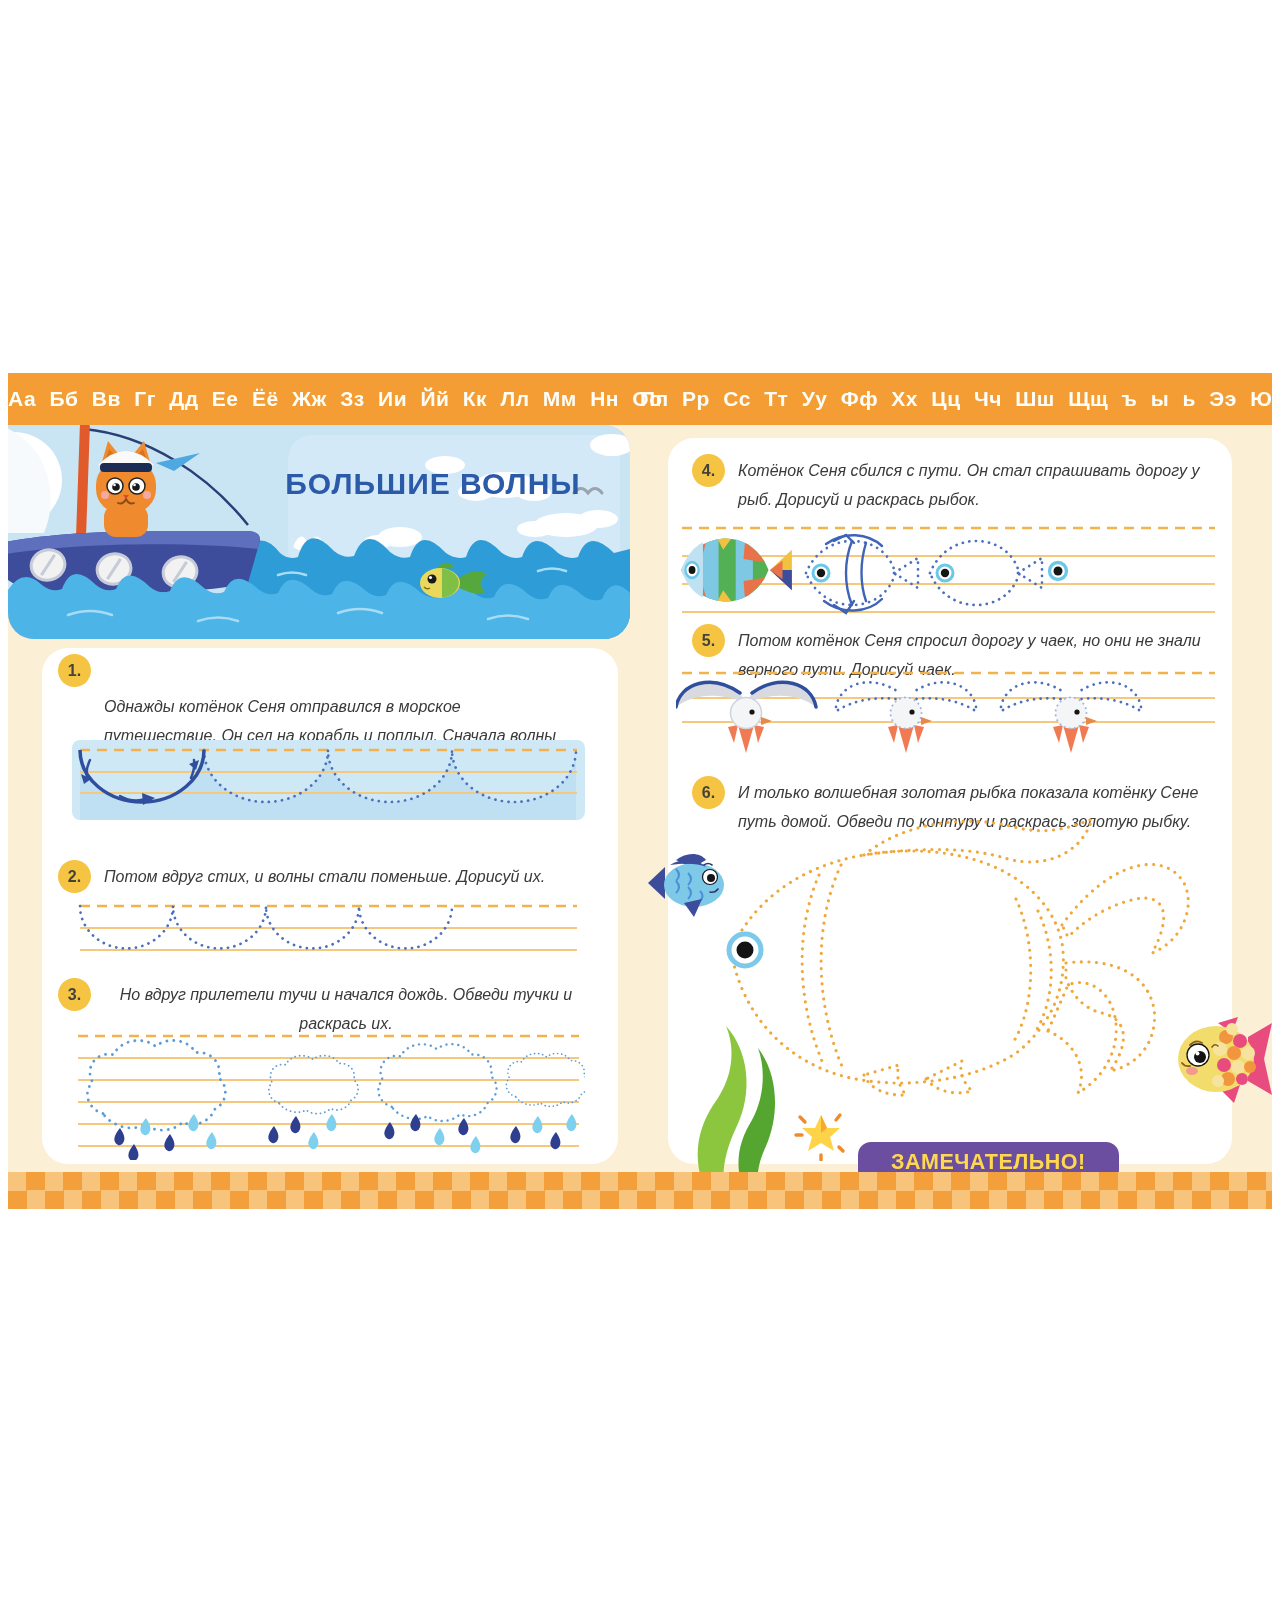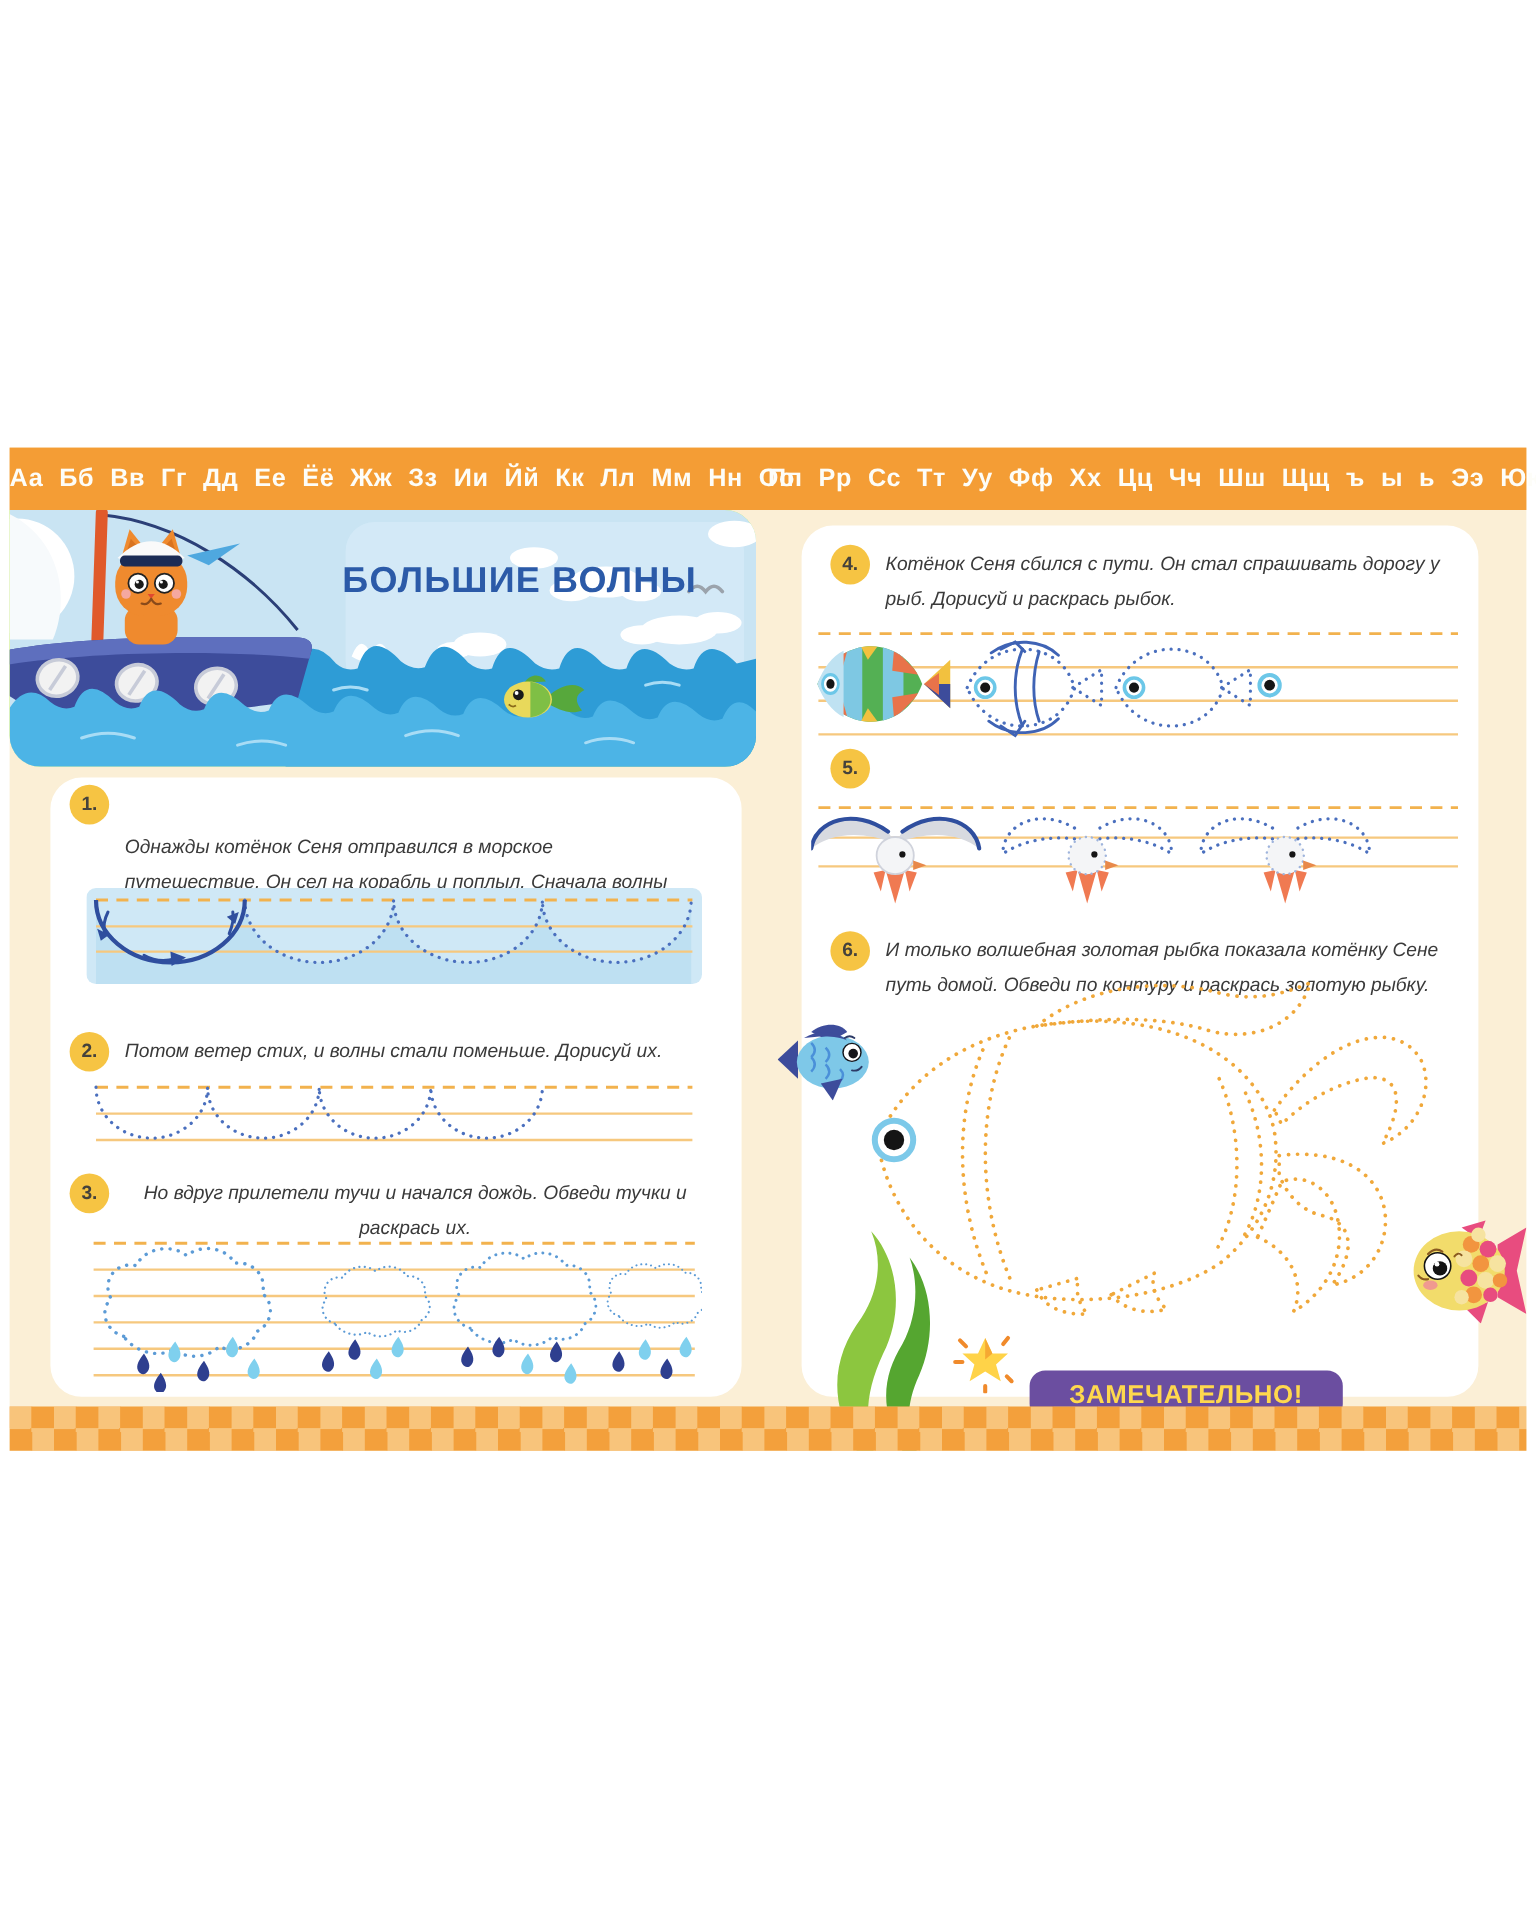--- a/index.html
+++ b/index.html
@@ -3,21 +3,21 @@
 <meta charset="utf-8">
 <style>
   html,body{margin:0;padding:0;background:#ffffff;font-family:"Liberation Sans",sans-serif;}
   .canvas{position:relative;width:1280px;height:1600px;background:#ffffff;overflow:hidden;}
   .spread{position:absolute;left:8px;top:373px;width:1264px;height:836px;background:#FBEFD6;}
   
   .alpha-bar{position:absolute;left:0;top:0;width:100%;height:52px;background:#F49D35;display:flex;}
   .alpha-half{width:50%;height:52px;line-height:52px;text-align:center;color:#FDFDF8;
     font-weight:bold;font-size:21px;letter-spacing:0.5px;word-spacing:7px;white-space:nowrap;}
   
-  .illus{position:absolute;left:0;top:52px;width:622px;height:214px;border-radius:0 26px 26px 26px;overflow:hidden;background:#bef264;}
+  .illus{position:absolute;left:0;top:52px;width:622px;height:214px;border-radius:0 26px 26px 26px;overflow:hidden;background:#f0abfc;}
   .illus-title{position:absolute;left:255px;top:42px;width:340px;text-align:center;
     color:#2B5AA8;font-weight:bold;font-size:30px;letter-spacing:1px;}
   
   .panel{position:absolute;background:#ffffff;border-radius:26px;}
   .panel-left{left:34px;top:275px;width:576px;height:516px;}
   .panel-right{left:660px;top:65px;width:564px;height:726px;}
   
   .task{position:absolute;display:flex;gap:13px;align-items:flex-start;}
   .badge{flex:0 0 auto;width:33px;height:33px;border-radius:50%;background:#F6C443;
     display:flex;align-items:center;justify-content:center;font-weight:bold;font-size:16px;color:#45423c;}
@@ -158,21 +158,21 @@
         <polygon points="9,34 19,39 12,44" stroke="none"></polygon>
         <path d="M119,38 C122,31 123,26 122,20" stroke-width="2.5" fill="none" stroke-linecap="round"></path>
         <polygon points="117,24 127,20 124,30" stroke="none"></polygon>
         <path d="M48,56 Q60,63 74,59" stroke-width="2.5" fill="none" stroke-linecap="round"></path>
         <polygon points="70,53 83,58 71,65" stroke="none"></polygon>
       </g>
     </svg>
 
     <div class="task" style="left:16px;top:212px;width:515px;">
       <div class="badge">2.</div>
-      <div class="task-text" style="width:478px;">Потом ветер стих, и волны стали поменьше. Дорисуй их.</div>
+      <div class="task-text" style="width:478px;">Потом вдруг стих, и волны стали поменьше. Дорисуй их.</div>
     </div>
 
     <svg class="abs" style="left:30px;top:250px;" width="513" height="58" viewBox="0 0 513 58">
       <line x1="8" y1="8" x2="505" y2="8" class="gdash"></line>
       <line x1="8" y1="30" x2="505" y2="30" class="gline"></line>
       <line x1="8" y1="52" x2="505" y2="52" class="gline"></line>
       <path d="M8,8 A46,42 0 0 0 101,8 A46,42 0 0 0 194,8 A46,42 0 0 0 287,8 A46,42 0 0 0 380,8" class="dotb"></path>
     </svg>
 
     <div class="task" style="left:16px;top:330px;width:530px;">
@@ -282,20 +282,21 @@
       </g>
 
       <g>
         <circle cx="382" cy="52" r="8.5" fill="#ffffff" stroke="#6CC7E8" stroke-width="3.3"></circle>
         <circle cx="382" cy="52" r="4.5" fill="#151515"></circle>
       </g>
     </svg>
 
     <div class="task" style="left:24px;top:186px;width:540px;">
       <div class="badge">5.</div>
+      <div class="task-text" style="width:480px;">Потом котёнок Сеня спросил дорогу у чаек, но они не знали верного пути. Дорисуй чаек.</div>
     </div>
 
     <svg class="abs" style="left:8px;top:227px;" width="545" height="95" viewBox="0 0 545 95">
       <line x1="6" y1="8" x2="539" y2="8" class="gdash"></line>
       <line x1="6" y1="33" x2="539" y2="33" class="gline"></line>
       <line x1="6" y1="57" x2="539" y2="57" class="gline"></line>
 
       <g transform="translate(0,8)">
         <path d="M0,34 C4,10 36,0 64,20 L70,30 C40,18 16,22 0,34 Z" fill="#D8DAE0"></path>
         <path d="M140,34 C136,10 104,0 76,20 L70,30 C100,18 124,22 140,34 Z" fill="#D8DAE0"></path>

